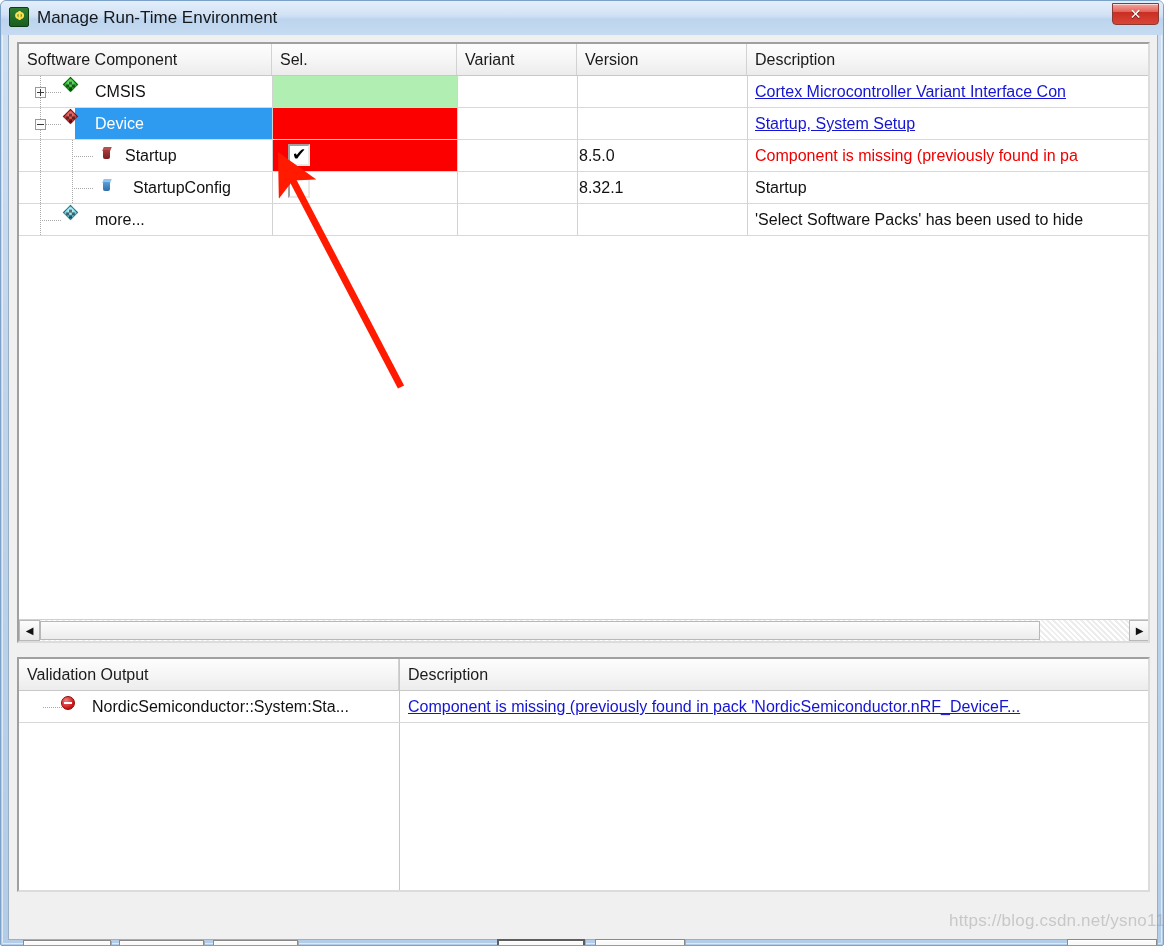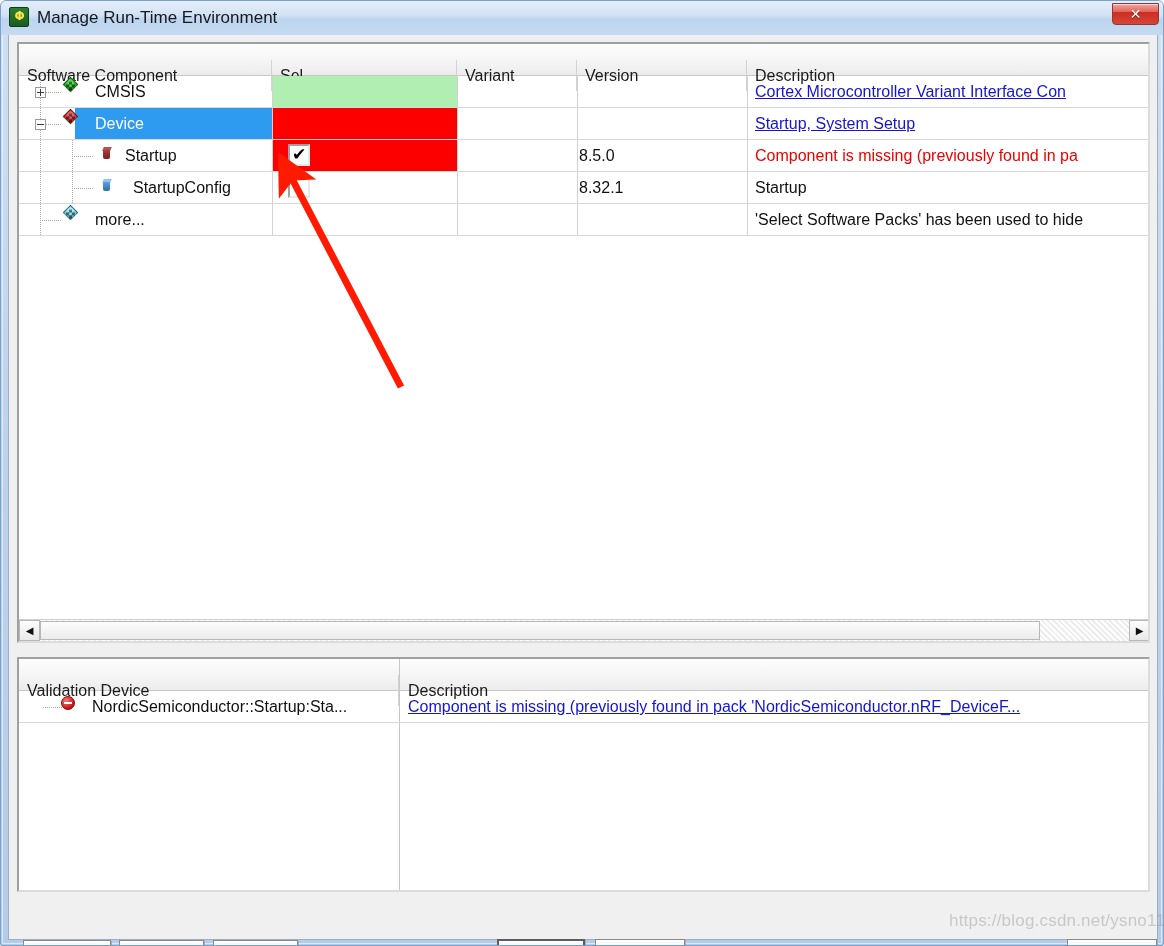--- a/index.html
+++ b/index.html
@@ -137,21 +137,20 @@
     top: 0;
     height: 31px;
     line-height: 31px;
     font-size: 16px;
     color: #1a1a1a;
     padding-left: 8px;
     box-sizing: border-box;
     border-right: 1px solid #d2d2d2;
     white-space: nowrap;
     overflow: hidden;
-    margin-top: 16px;
   }
 
   .grid-body {
     position: absolute;
     left: 0; top: 32px;
     width: 1131px;
     height: 535px;
   }
   .row {
     position: absolute;
@@ -594,29 +593,29 @@
         <div class="trough"></div>
         <div class="thumb"></div>
         <div class="sb-btn right">
           <div class="ar">▶</div>
         </div>
       </div>
     </div>
 
     <div class="val-panel">
       <div class="val-hdr" id="val-header">
-          <div class="hdr-cell" style="left: 0px; width: 380px;">Validation Device</div>
+          <div class="hdr-cell" style="left: 0px; width: 380px;">Validation Output</div>
           <div class="hdr-cell" style="left: 381px; width: 748px; border-right: none;">Description</div>
         </div>
       <div class="val-split"></div>
       <div id="val-body">
           <div class="val-row" style="top: 32px;">
             <div class="dots-h" style="left: 24px; top: 16px; width: 20px;"></div>
             <div class="err-ico" style="left: 42px; top: 5px;"></div>
-            <div class="cell" style="left: 73px; width: 305px;">NordicSemiconductor::Startup:Sta...</div>
+            <div class="cell" style="left: 73px; width: 305px;">NordicSemiconductor::System:Sta...</div>
             <div class="cell desc" style="left: 383px; width: 745px;"><span class="desc-link">Component is missing (previously found in pack 'NordicSemiconductor.nRF_DeviceF...</span></div>
           </div>
         </div>
     </div>
 
     <div id="footer-buttons">
         <div class="btn mono" style="left: 14px; top: 905px; width: 88px; height: 25px; line-height: 23px;">Resolve</div>
         <div class="btn mono" style="left: 110px; top: 905px; width: 85px; height: 25px; line-height: 23px;">Select ...</div>
         <div class="btn mono" style="left: 204px; top: 905px; width: 85px; height: 25px; line-height: 23px;">Details</div>
         <div class="btn sans default" style="left: 488px; top: 904px; width: 88px; height: 27px; line-height: 23px;">OK</div>

